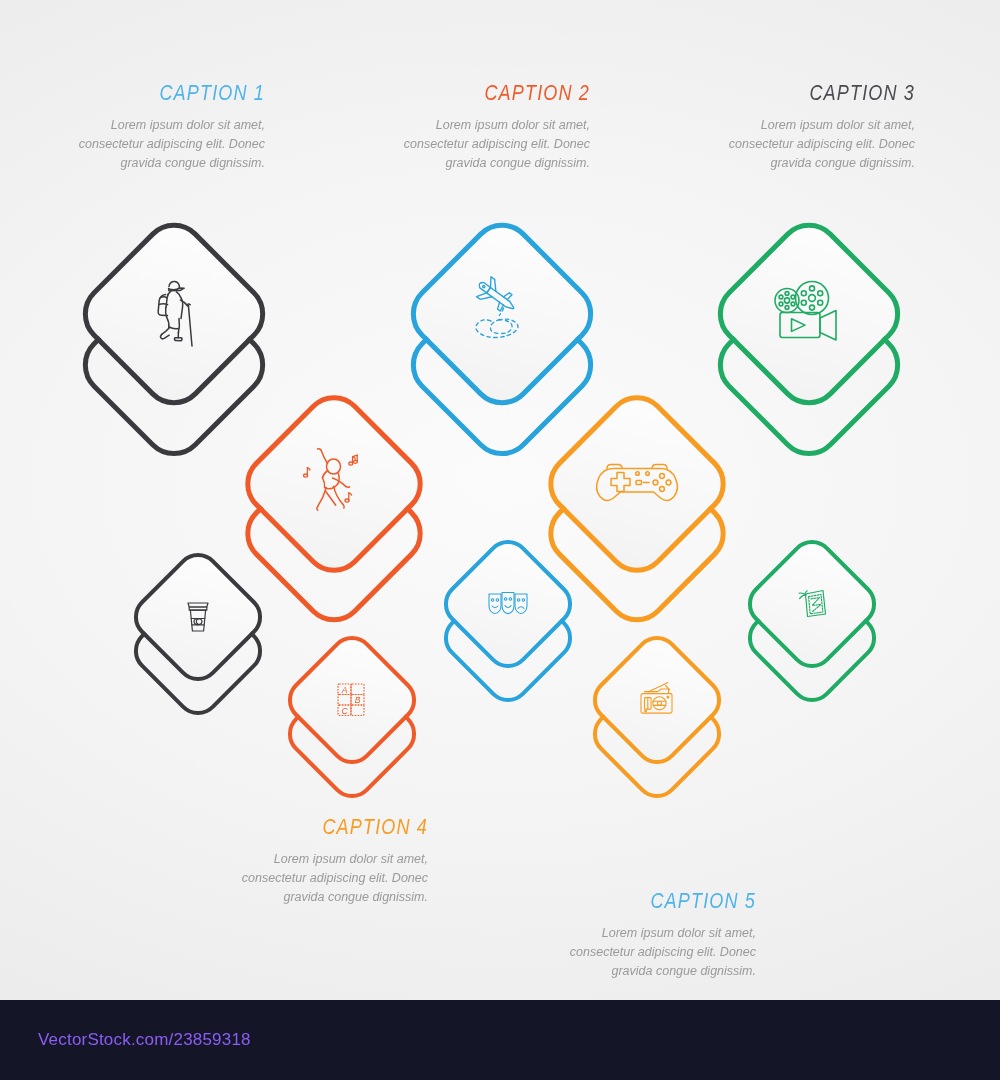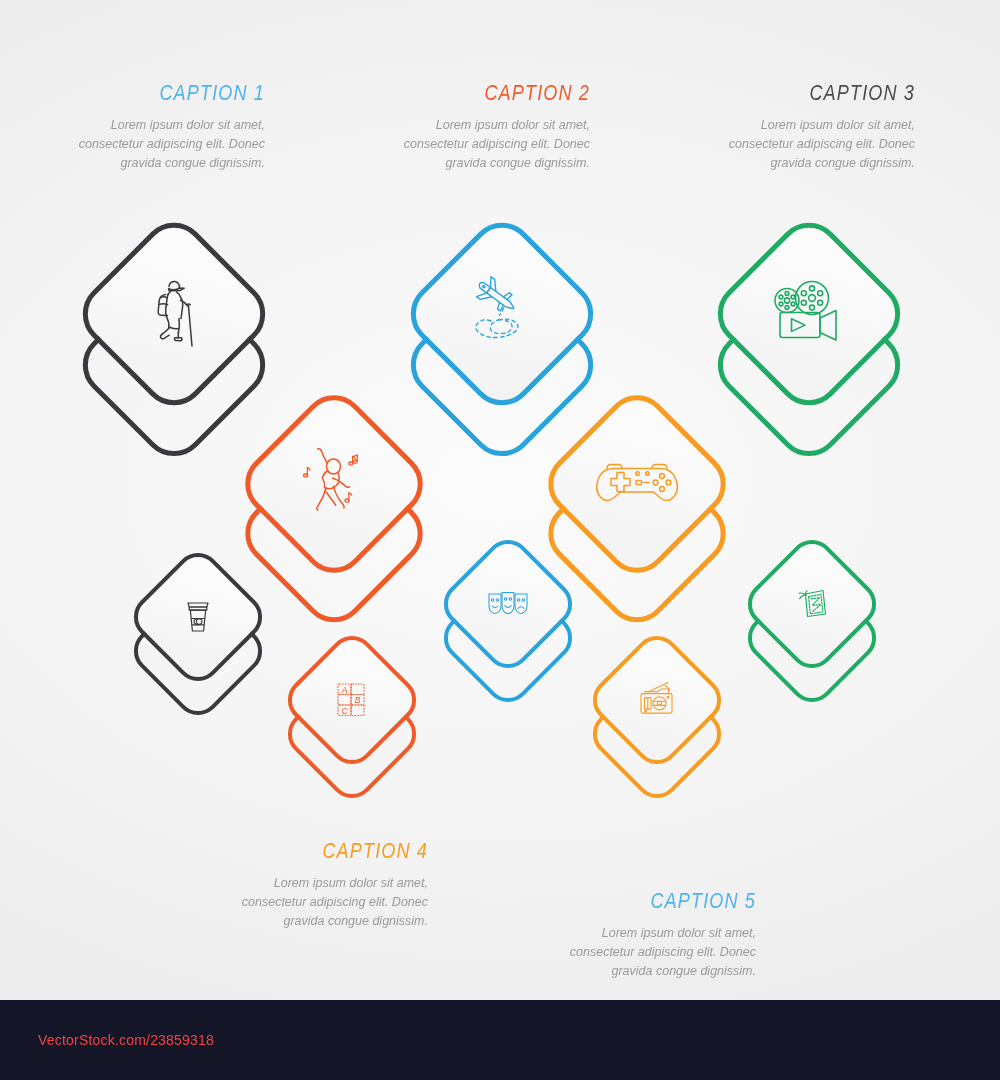--- a/index.html
+++ b/index.html
@@ -76,22 +76,22 @@
   #brand {
     color:#ffffff;
     font-size:33px;
     letter-spacing:-0.4px;
     display:flex; align-items:baseline;
   }
   #brand .light { font-weight:300; }
   #brand .bold  { font-weight:700; }
   #brand .reg   { font-size:15px; position:relative; top:-11px; margin-left:2px; font-weight:300; }
   #footer-url {
-    color:#ef4444;
-    font-size:14px;
+    color:#8b5cf6;
+    font-size:17px;
     font-weight:300;
     letter-spacing:.2px;
   }
 </style>
 </head>
 <body>
 
 <div id="stage">
 
   <div class="caption cap-right" style="left:40px;  top:80px;  width:225px;">
@@ -108,21 +108,21 @@
 gravida congue dignissim.</div>
   </div>
 
   <div class="caption cap-right" style="left:690px; top:80px;  width:225px;">
     <div class="cap-title" style="color: rgb(74, 74, 79);">CAPTION 3</div>
     <div class="cap-body">Lorem ipsum dolor sit amet,
 consectetur adipiscing elit. Donec
 gravida congue dignissim.</div>
   </div>
 
-  <div class="caption cap-right" style="left:203px; top:838px; width:225px;">
+  <div class="caption cap-right" style="left:203px; top:814px; width:225px;">
     <div class="cap-title" style="color: rgb(247, 155, 33);">CAPTION 4</div>
     <div class="cap-body">Lorem ipsum dolor sit amet,
 consectetur adipiscing elit. Donec
 gravida congue dignissim.</div>
   </div>
 
   <div class="caption cap-right" style="left:531px; top:888px; width:225px;">
     <div class="cap-title" style="color: rgb(78, 179, 232);">CAPTION 5</div>
     <div class="cap-body">Lorem ipsum dolor sit amet,
 consectetur adipiscing elit. Donec

